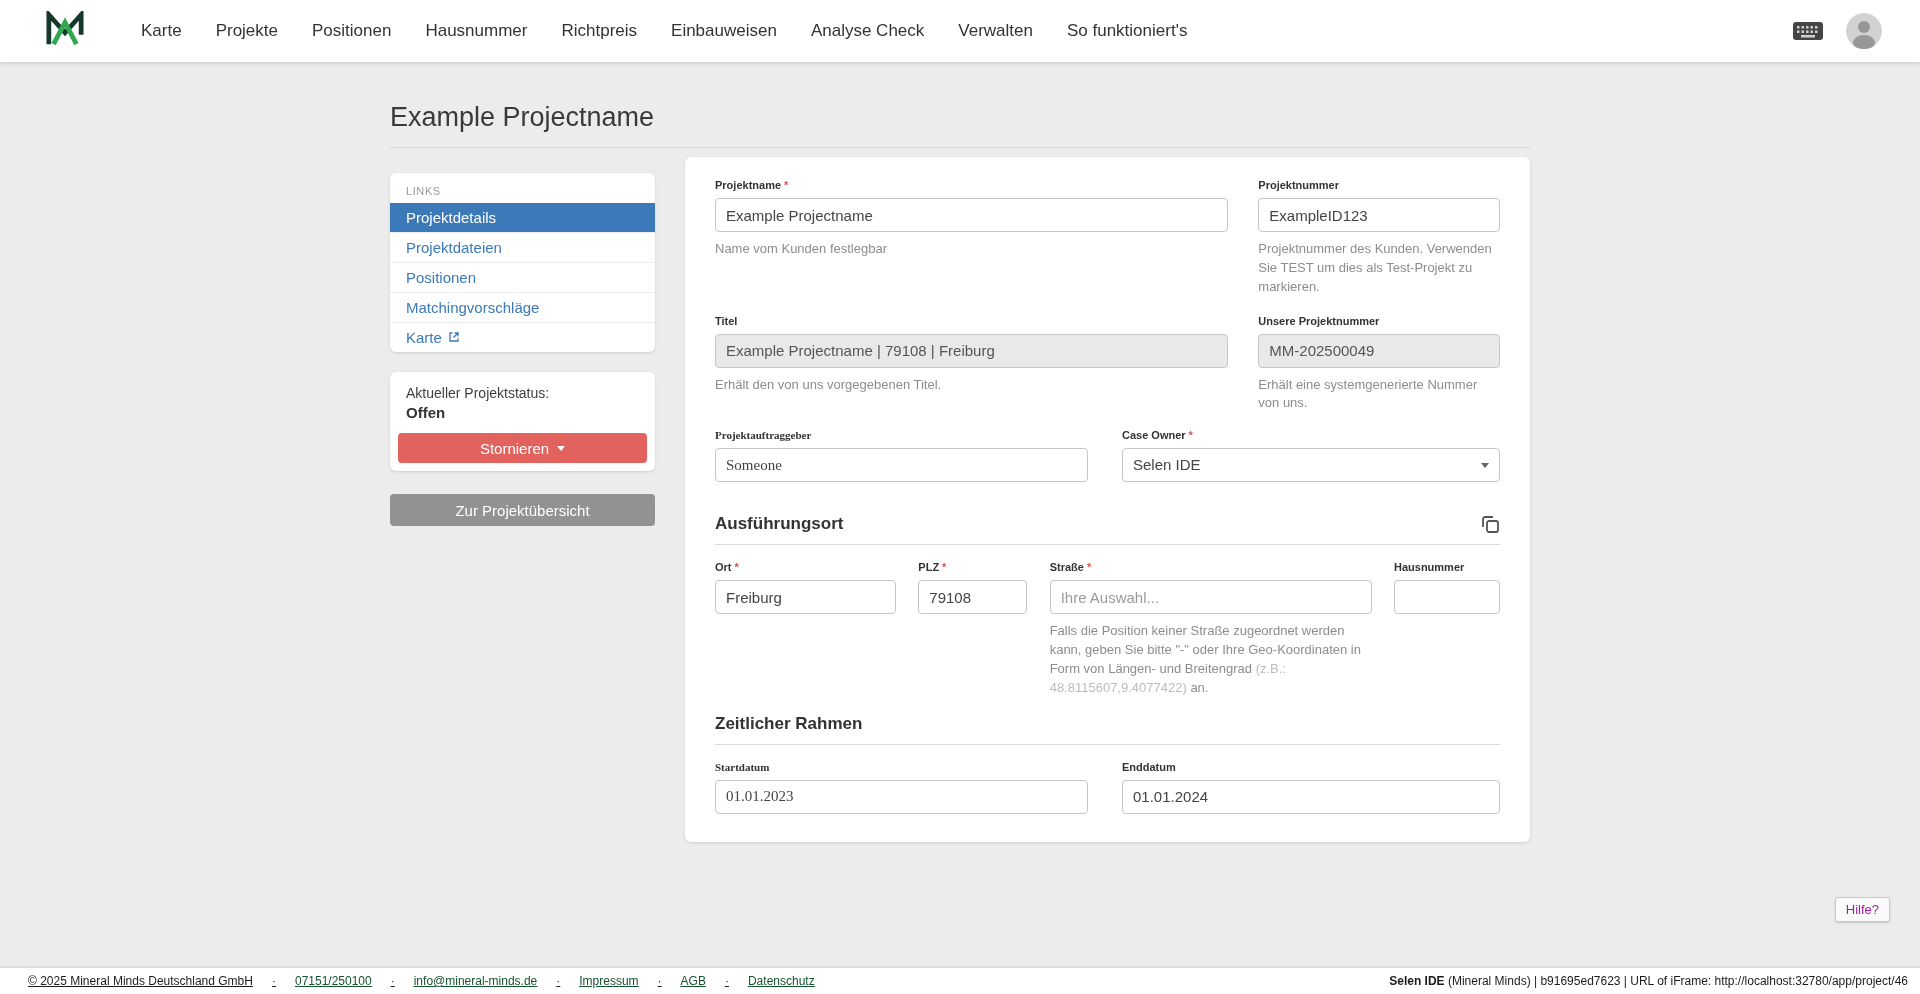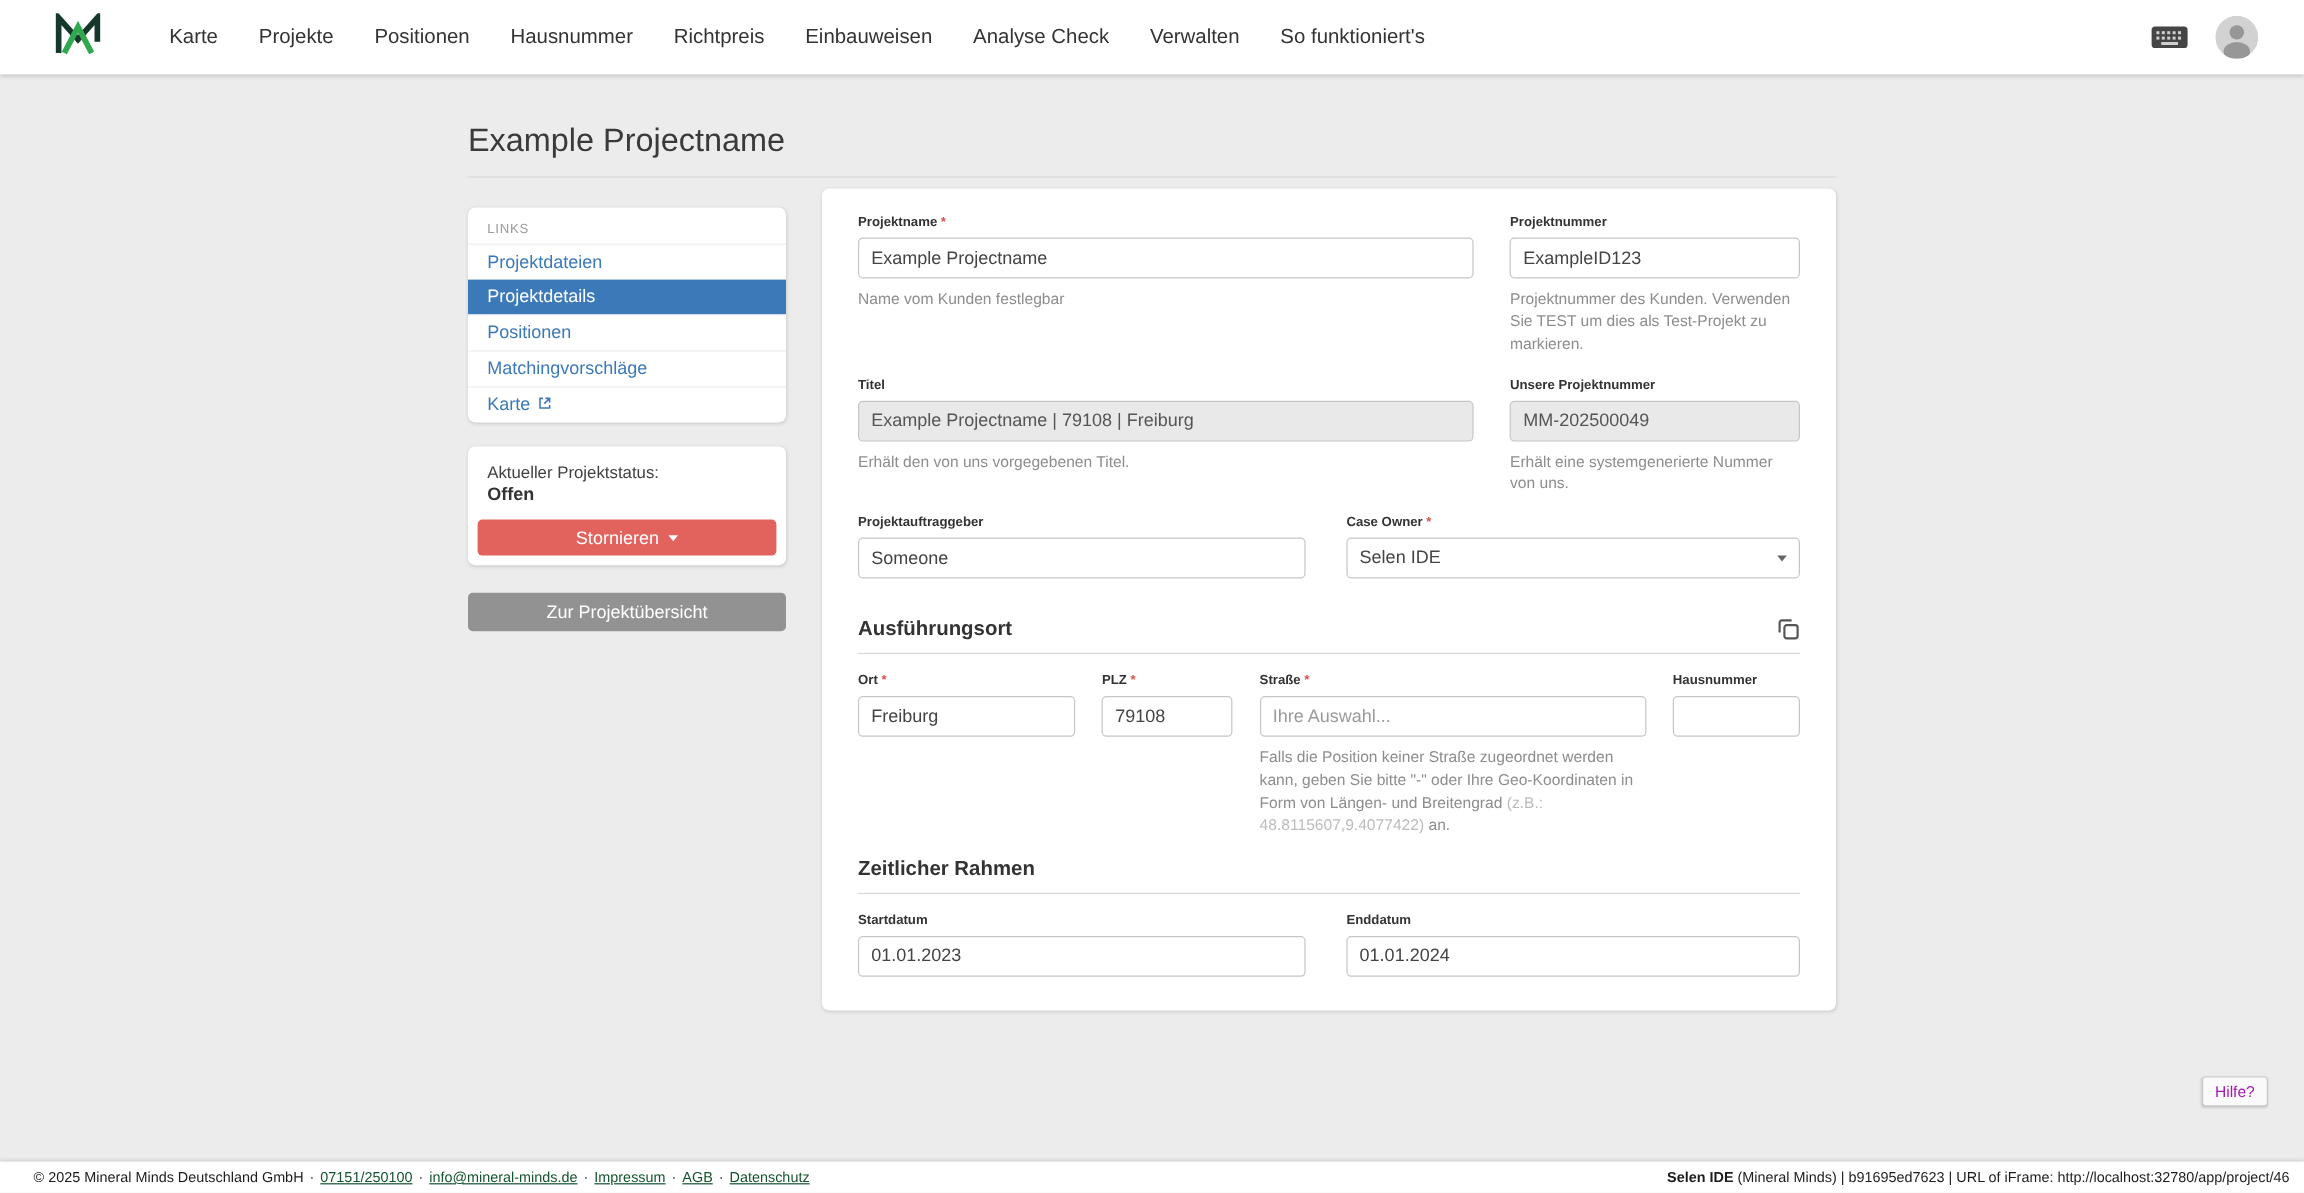--- a/index.html
+++ b/index.html
@@ -59,21 +59,21 @@
     border:none; border-radius:4px; font-size:15px; font-family:inherit; cursor:pointer;
   }
 
   
   .main-card { width:845px; padding:22px 30px 28px; }
   .form-row { display:flex; align-items:flex-start; }
   .row-1 { margin-bottom:18px; }
   .row-2 { margin-bottom:16px; }
   .sb { justify-content:space-between; }
   .f-514{width:514px; margin-right:30px;} .f-242{width:242px;}
-  .f-373{width:373px;} .f-378{width:378px;}
+  .f-373{width:373px;font-family:Liberation Serif, serif;} .f-378{width:378px;}
   .f-181{width:181px;} .f-109{width:109px;} .f-322{width:322px;} .f-106{width:106px;}
   .field label { display:block; font-size:11px; font-weight:700; color:#333; margin-bottom:7px; white-space:nowrap; }
   .req { color:#d9534f; margin-left:3px; font-weight:700; }
   .tinput {
     width:100%; height:34px; border:1px solid #c6c6c6; border-radius:4px;
     padding:0 10px; font-size:15px; color:#444; font-family:inherit; background:#fff;
   }
   .tinput::placeholder { color:#9a9a9a; }
   .tinput.disabled { background:#e9e9e9; color:#555; }
   .selectbox {
@@ -98,21 +98,21 @@
   .help-btn {
     position:fixed; right:30px; bottom:72px; background:#fafafa; border:1px solid #c9c9c9;
     border-radius:3px; padding:4px 10px; font-size:13px; color:#a21caf; font-family:inherit;
     cursor:pointer; box-shadow:0 1px 2px rgba(0,0,0,.15); z-index:30;
   }
   .footer {
     position:fixed; left:0; right:0; bottom:0; height:26px; background:#fff;
     box-shadow:0 -1px 3px rgba(0,0,0,.12); display:flex; align-items:center;
     justify-content:space-between; padding:0 12px 0 28px; font-size:12px; color:#1c1c1c; z-index:25;
   }
-  .footer-left { display:flex; align-items:flex-end; gap:5px; white-space:nowrap; }
+  .footer-left { display:flex; align-items:flex-end; gap:19px; white-space:nowrap;text-decoration:underline; }
   .footer-left a { color:#14532d; text-decoration:underline; }
   .footer-right { white-space:nowrap; }
   .footer-right b { font-weight:700; }
 </style>
 </head>
 <body>
 
 <header class="navbar">
   <div class="logo">
     <span>
@@ -167,25 +167,25 @@
 
 
     <h1 class="page-title">Example Projectname</h1>
     <hr class="title-rule">
 
     <div class="layout">
 
       <aside class="sidebar">
         <div class="card links-card">
           <div class="links-header">LINKS</div>
+          <a href="#" class="item active" style="border-top:none">
+            <span>Projektdetails</span>
+          </a>
           <a href="#" class="item">
             <span>Projektdateien</span>
-          </a>
-          <a href="#" class="item active" style="border-top:none">
-            <span>Projektdetails</span>
           </a>
           <a href="#" class="item">
             <span>Positionen</span>
           </a>
           <a href="#" class="item">
             <span>Matchingvorschläge</span>
           </a>
           <a href="#" class="item">
             <span>Karte</span>
             <span>

